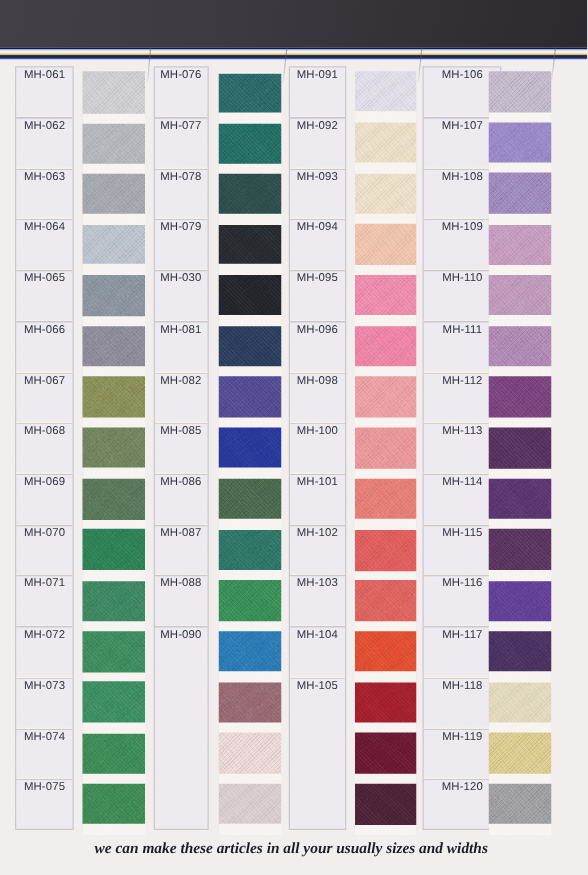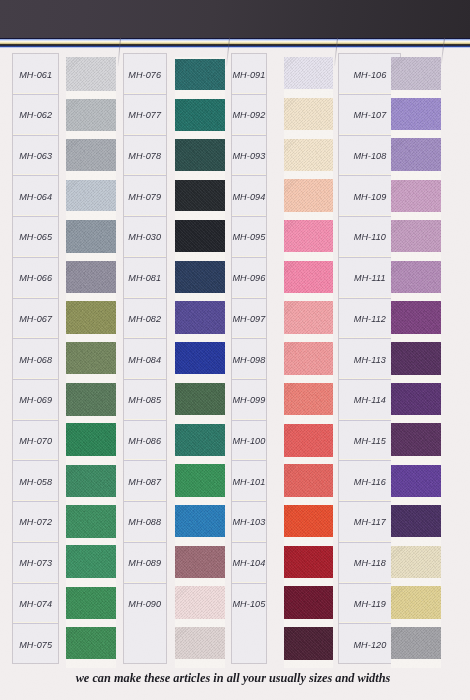--- a/index.html
+++ b/index.html
@@ -8,21 +8,21 @@
        font-family:"Liberation Sans",sans-serif;}
   #page{position:relative;width:470px;height:700px;overflow:hidden;background:#f2eeee;}
   .hdr{position:absolute;left:0;top:0;width:470px;height:38px;
       background:linear-gradient(100deg,#443e47 0%,#423c45 18%,#3d383f 45%,#343036 72%,#2d292e 100%);}
   .hdrtext{position:absolute;left:0;top:0;width:470px;height:37px;
       display:flex;align-items:center;justify-content:center;
       color:#fff;font-weight:bold;font-size:18.4px;letter-spacing:0px;padding-top:3px;}
   .edgeband{position:absolute;left:0;width:470px;}
   .labelcol{position:absolute;background:#edebef;box-sizing:border-box;
       border:1px solid #cdc8ce;}
-  .lcell{box-sizing:border-box;position:relative;display:flex;align-items:center;justify-content:center;font-style:italic;}
+  .lcell{box-sizing:border-box;position:relative;display:flex;justify-content:center;}
   .lcell::after{content:"";position:absolute;left:0;right:0;bottom:0;height:2px;
       background:linear-gradient(to bottom,#f6f1e2 0 1px,#cbc7d6 1px 2px);}
   .lcell:last-child::after{display:none;}
   .lcode{font-size:9.1px;color:#32323f;letter-spacing:0.1px;}
   .swcol{position:absolute;background:#f7f4f1;isolation:isolate;}
   .sw{position:absolute;left:0;right:0;overflow:hidden;}
   .sw::after{content:"";position:absolute;inset:0;pointer-events:none;
      background:
        repeating-linear-gradient(45deg, rgba(255,255,255,.44) 0 0.8px, rgba(255,255,255,0) 0.8px 2.3px),
        repeating-linear-gradient(-45deg, rgba(0,0,0,.72) 0 0.8px, rgba(0,0,0,0) 0.8px 2.15px),
@@ -70,21 +70,21 @@
   <div class="lcell" style="height:40.72px;">
         <span class="lcode">MH-068</span>
       </div>
   <div class="lcell" style="height:40.72px;">
         <span class="lcode">MH-069</span>
       </div>
   <div class="lcell" style="height:40.72px;">
         <span class="lcode">MH-070</span>
       </div>
   <div class="lcell" style="height:40.72px;">
-        <span class="lcode">MH-058</span>
+        <span class="lcode">MH-071</span>
       </div>
   <div class="lcell" style="height:40.72px;">
         <span class="lcode">MH-072</span>
       </div>
   <div class="lcell" style="height:40.72px;">
         <span class="lcode">MH-073</span>
       </div>
   <div class="lcell" style="height:40.72px;">
         <span class="lcode">MH-074</span>
       </div>
@@ -128,36 +128,30 @@
   <div class="lcell" style="height:40.72px;">
         <span class="lcode">MH-030</span>
       </div>
   <div class="lcell" style="height:40.72px;">
         <span class="lcode">MH-081</span>
       </div>
   <div class="lcell" style="height:40.72px;">
         <span class="lcode">MH-082</span>
       </div>
   <div class="lcell" style="height:40.72px;">
-        <span class="lcode">MH-084</span>
-      </div>
-  <div class="lcell" style="height:40.72px;">
         <span class="lcode">MH-085</span>
       </div>
   <div class="lcell" style="height:40.72px;">
         <span class="lcode">MH-086</span>
       </div>
   <div class="lcell" style="height:40.72px;">
         <span class="lcode">MH-087</span>
       </div>
   <div class="lcell" style="height:40.72px;">
         <span class="lcode">MH-088</span>
-      </div>
-  <div class="lcell" style="height:40.72px;">
-        <span class="lcode">MH-089</span>
       </div>
   <div class="lcell" style="height:40.72px;">
         <span class="lcode">MH-090</span>
       </div>
 </div>
 <div class="swcol" style="left:175.0px;top:57.0px;width:49.8px;height:610.8px;">
   <div class="sw" style="top: 2.2px; height: 30.4px; background: rgb(42, 107, 107);"></div>
   <div class="sw" style="top: 42.32px; height: 31.4px; background: rgb(35, 112, 103);"></div>
   <div class="sw" style="top: 81.64px; height: 32.7px; background: rgb(45, 79, 76);"></div>
   <div class="sw" style="top: 122.56px; height: 31.9px; background: rgb(38, 42, 46);"></div>
@@ -169,53 +163,50 @@
   <div class="sw" style="top: 366.68px; height: 32.8px; background: rgb(45, 120, 104);"></div>
   <div class="sw" style="top: 407px; height: 32.5px; background: rgb(56, 146, 88);"></div>
   <div class="sw" style="top: 448.22px; height: 32.1px; background: rgb(42, 125, 186);"></div>
   <div class="sw" style="top: 488.74px; height: 32.6px; background: rgb(156, 107, 117);"></div>
   <div class="sw" style="top: 529.26px; height: 32.7px; background: rgb(240, 220, 220);"></div>
   <div class="sw" style="top: 570.28px; height: 32.2px; background: rgb(222, 211, 210);"></div>
   <svg class="weave" width="50" height="611" aria-hidden="true">
         <rect width="100%" height="100%" filter="url(#weavef)"></rect>
       </svg>
 </div>
-<div class="labelcol" style="left:230.9px;top:53.2px;width:36px;height:610.8px;">
+<div class="labelcol" style="left:230.9px;top:53.2px;width:46.0px;height:610.8px;">
   <div class="lcell" style="height:40.72px;">
         <span class="lcode">MH-091</span>
       </div>
   <div class="lcell" style="height:40.72px;">
         <span class="lcode">MH-092</span>
       </div>
   <div class="lcell" style="height:40.72px;">
         <span class="lcode">MH-093</span>
       </div>
   <div class="lcell" style="height:40.72px;">
         <span class="lcode">MH-094</span>
       </div>
   <div class="lcell" style="height:40.72px;">
         <span class="lcode">MH-095</span>
       </div>
   <div class="lcell" style="height:40.72px;">
         <span class="lcode">MH-096</span>
       </div>
   <div class="lcell" style="height:40.72px;">
-        <span class="lcode">MH-097</span>
-      </div>
-  <div class="lcell" style="height:40.72px;">
         <span class="lcode">MH-098</span>
       </div>
   <div class="lcell" style="height:40.72px;">
-        <span class="lcode">MH-099</span>
-      </div>
-  <div class="lcell" style="height:40.72px;">
         <span class="lcode">MH-100</span>
       </div>
   <div class="lcell" style="height:40.72px;">
         <span class="lcode">MH-101</span>
+      </div>
+  <div class="lcell" style="height:40.72px;">
+        <span class="lcode">MH-102</span>
       </div>
   <div class="lcell" style="height:40.72px;">
         <span class="lcode">MH-103</span>
       </div>
   <div class="lcell" style="height:40.72px;">
         <span class="lcode">MH-104</span>
       </div>
   <div class="lcell" style="height:40.72px;">
         <span class="lcode">MH-105</span>
       </div>

